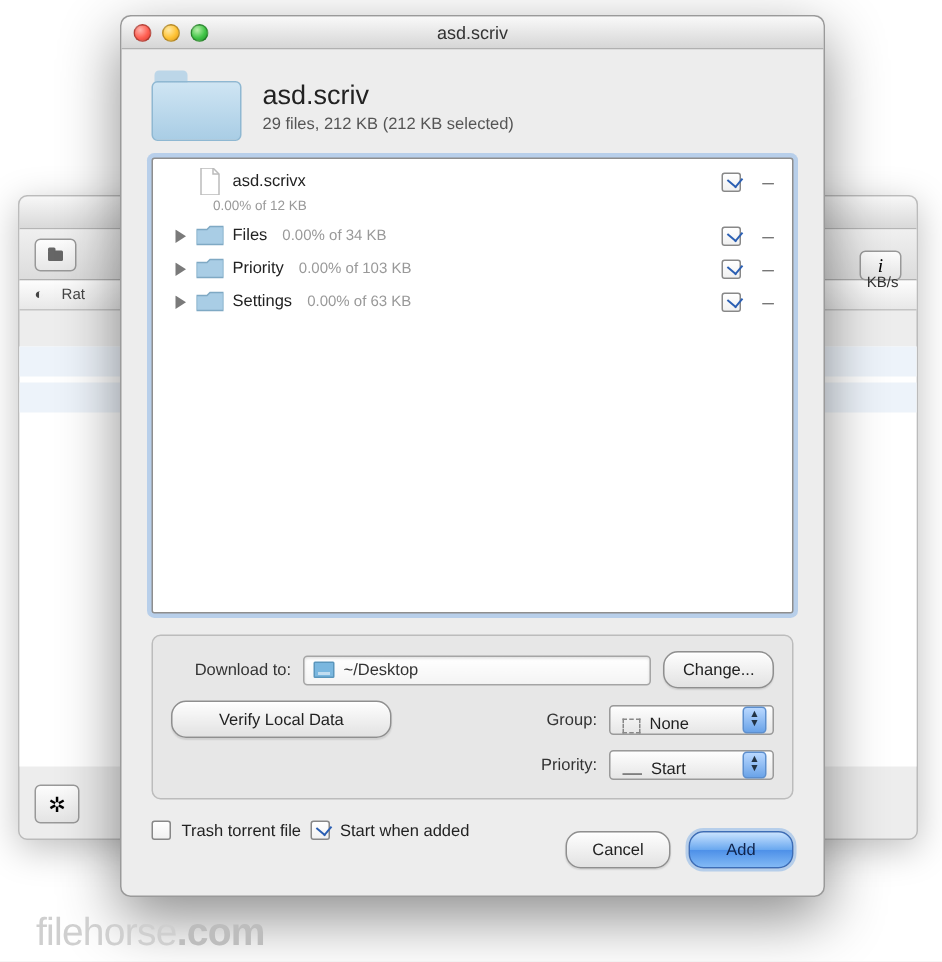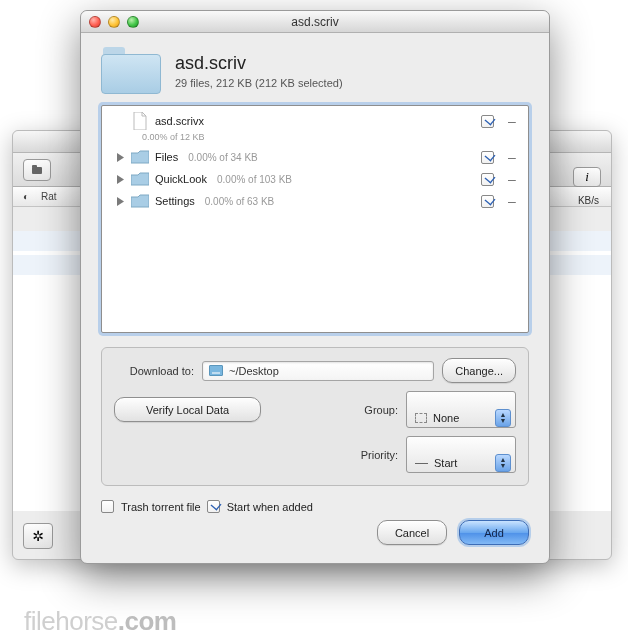--- a/index.html
+++ b/index.html
@@ -53,21 +53,21 @@
     width:30px;height:26px;border:1px solid #999;border-radius:4px;
     background:linear-gradient(#fdfdfd,#e4e4e4);
     display:flex;align-items:center;justify-content:center;font-size:14px;
   }
   .bg-right-i { position:absolute; top:36px; right:10px;
     width:28px;height:20px;border:1px solid #999;border-radius:4px;
     background:linear-gradient(#fdfdfd,#e4e4e4);
     display:flex;align-items:center;justify-content:center;
     font-family: Georgia, serif; font-style: italic; font-size:13px;
   }
-  .bg-kbs { position:absolute; top:64px; right:12px; font-size:10px; color:#333; }
+  .bg-kbs { position:absolute; top:52px; right:12px; font-size:10px; color:#333; }
 
   
   .dialog {
     position: absolute;
     left: 80px; top: 10px;
     width: 470px;
     background: #ededed;
     border: 1px solid #9a9a9a;
     border-radius: 7px;
     box-shadow: 0 14px 40px rgba(0,0,0,0.45);
@@ -101,21 +101,21 @@
   .folder-ico .body {
     position:absolute; left:0; top:7px; width:60px; height:40px;
     background: linear-gradient(#cfe5f3,#a9cde5);
     border:1px solid #8fb8d2; border-radius:4px;
   }
   .hdr-text h1 { font-size:18px; font-weight:normal; color:#222; margin-bottom:3px; }
   .hdr-text p  { font-size:11px; color:#555; }
 
   .filebox {
     margin: 0 20px;
-    height: 228px;
+    height: 304px;
     background:#fff;
     border: 1px solid #8e8e8e;
     border-radius: 2px;
     box-shadow: 0 0 0 3px rgba(120,170,230,0.45);
     overflow: hidden;
     padding-top: 4px;
   }
   .frow {
     display:flex; align-items:center;
     padding: 2px 10px 2px 14px;
@@ -174,43 +174,43 @@
     box-shadow: 0 1px 0 rgba(255,255,255,.7) inset, 0 1px 1px rgba(0,0,0,.1);
     cursor: default;
   }
   .aqua-blue {
     border-color:#3d6db6;
     background: linear-gradient(#c9e3ff,#6aa8ef 50%,#4d90e8 51%,#82b9f5);
     color:#10234a; font-weight:500;
     box-shadow: 0 0 0 2px rgba(100,160,230,.4);
   }
   .popup {
-    height:37px; min-width:110px;
+    height:20px; min-width:110px;
     border:1px solid #9a9a9a; border-radius:3px;
     background: linear-gradient(#fefefe,#e6e6e6);
-    display:flex; align-items:center; padding:16px 4px 0 8px; gap:6px;
+    display:flex; align-items:flex-end; padding:16px 4px 0 8px; gap:6px;
     font-size:11px; color:#222; position:relative;
   }
   .popup .arrows {
     width:16px; height:18px; margin-left:auto;
     background: linear-gradient(#b9d8ff,#6aa3e8);
     border-radius:3px; border:1px solid #5d8fce;
     display:flex; flex-direction:column; align-items:center; justify-content:center;
     color:#234; font-size:7px; line-height:6px;
   }
   .dotted-box { width:12px; height:10px; border:1px dashed #888; }
   .opt-right { display:flex; align-items:center; gap:8px; margin-left:auto; }
 
   .footer {
     display:flex; align-items:flex-start;
     padding: 14px 20px 18px 20px;
   }
   .checks { display:flex; gap:6px; }
   .check-line { display:flex; align-items:center; gap:7px; font-size:11px; color:#222; }
-  .footer-btns { margin-left:auto; display:flex; gap:12px; align-items:center; margin-top:20px; }
+  .footer-btns { margin-left:auto; display:flex; gap:12px; align-items:center; margin-top:7px; }
 
   .watermark {
     position:absolute; left:24px; bottom:4px;
     font-size:26px; color:#cfcfcf; font-weight:300;
     font-family: "Helvetica Neue", Arial, sans-serif;
     letter-spacing: -0.5px;
   }
   .watermark b { color:#bdbdbd; font-weight:600; }
 </style>
 </head>
@@ -303,21 +303,21 @@
       <span class="disclosure">
         <svg width="9" height="9" viewBox="0 0 9 9">
             <path d="M1 0l7 4.5L1 9z" fill="#7a7a7a"></path>
           </svg>
       </span>
       <span class="ficon folder">
         <svg width="18" height="14" viewBox="0 0 18 14">
             <path d="M0 3h7l2-2h9v12H0z" fill="#a9cde5" stroke="#7fa9c4"></path>
           </svg>
       </span>
-      <span class="fname">QuickLook</span>
+      <span class="fname">Priority</span>
       <span class="fsub">0.00% of 103 KB</span>
       <div class="fright">
         <span class="chk checked"></span>
         <span class="dash">–</span>
       </div>
     </div>
 
     <div class="frow">
       <span class="disclosure">
         <svg width="9" height="9" viewBox="0 0 9 9">

